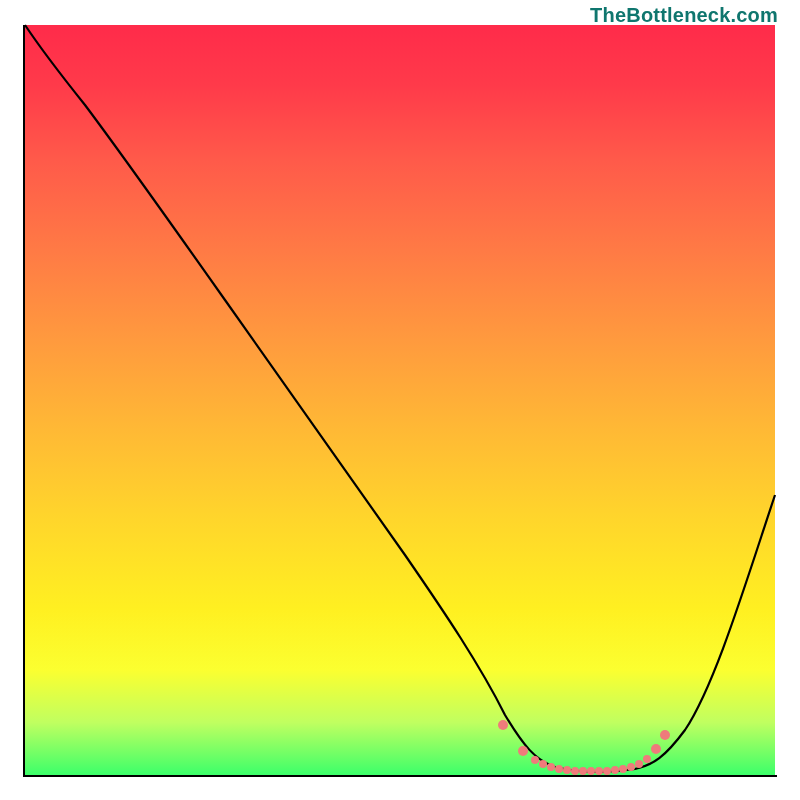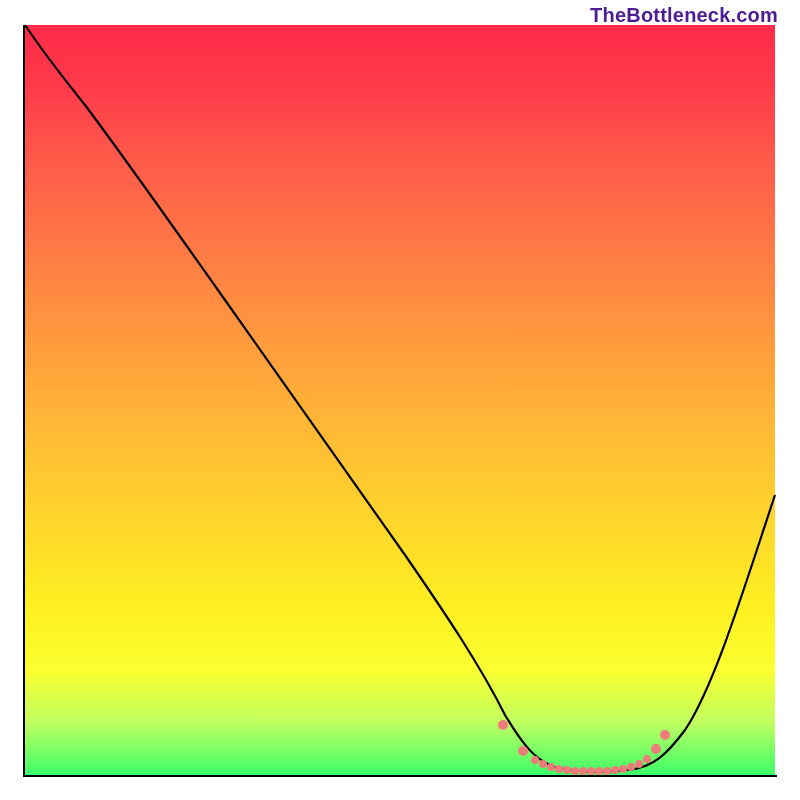--- a/index.html
+++ b/index.html
@@ -44,21 +44,21 @@
     height: 2px;
     background: #000;
   }
   .watermark {
     position: absolute;
     top: 4px;
     right: 22px;
     font-family: Arial, Helvetica, sans-serif;
     font-size: 20px;
     font-weight: bold;
-    color: #4c1d95;
+    color: #0f766e;
     letter-spacing: 0.2px;
   }
   svg.curve {
     position: absolute;
     left: 25px;
     top: 25px;
     width: 750px;
     height: 750px;
     overflow: visible;
   }

